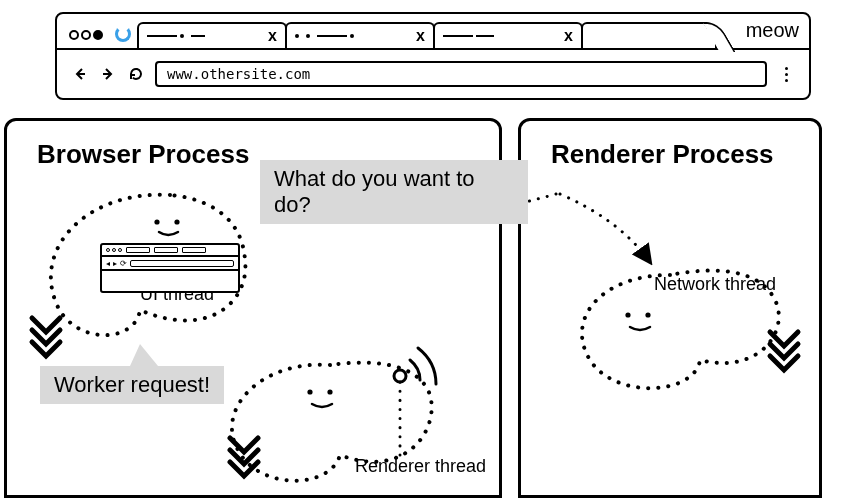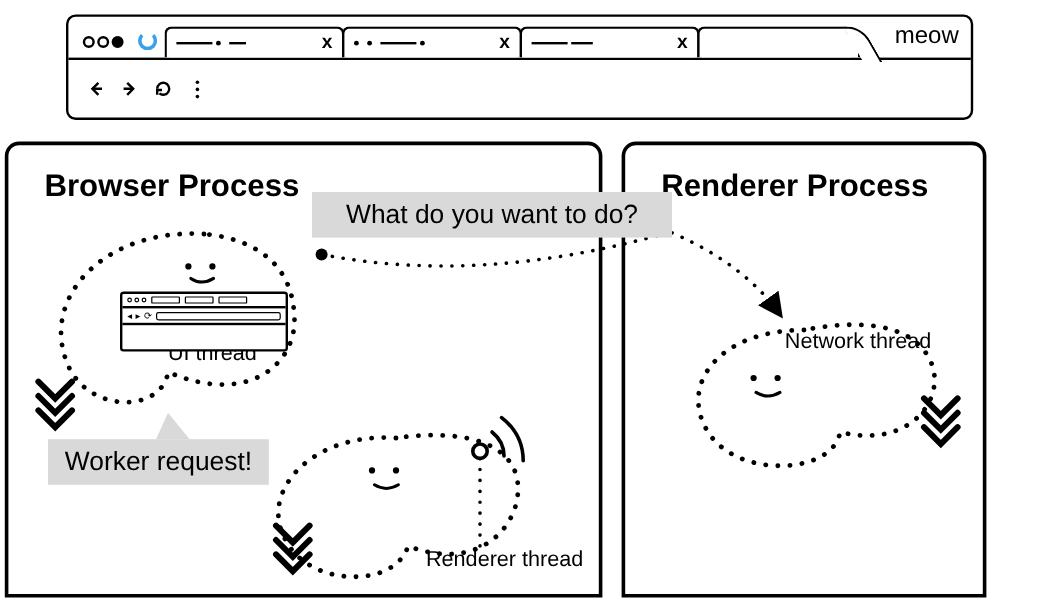--- a/index.html
+++ b/index.html
@@ -31,21 +31,21 @@
   .menudots span{width:3px;height:3px;background:#000;border-radius:50%}
 
   
   .proc{top:118px;height:380px;border:3px solid #000;border-radius:12px 12px 0 0;background:#fff}
   .proc-left{left:4px;width:498px}
   .proc-right{left:518px;width:304px}
   .proc-title{font-size:26px;font-weight:700;margin:18px 0 0 30px}
 
   
   .callout{background:#d9d9d9;padding:6px 14px;font-size:22px}
-  .callout-q{left:260px;top:160px;width:300px;text-align:center;z-index:5}
+  .callout-q{left:260px;top:160px;width:268px;z-index:5}
   .callout-s{left:40px;top:366px;font-size:22px}
 
   
   .lbl{font-size:18px}
   .lbl-ui{left:140px;top:284px}
   .lbl-net{left:355px;top:456px}
   .lbl-worker{left:654px;top:274px}
 
   
   .mini{left:100px;top:243px;width:140px;height:50px;border:2px solid #000;border-radius:3px;background:#fff}
@@ -112,20 +112,23 @@
           <path d="M5 2 L10 7 L5 12" stroke="#000" stroke-width="2" fill="none"></path>
           <path d="M2 7 H10" stroke="#000" stroke-width="2"></path>
         </svg>
     </span>
     <span class="navbtn">
       <svg width="16" height="16" viewBox="0 0 16 16">
           <path d="M3 8a5 5 0 1 1 1.8 3.8" stroke="#000" stroke-width="2" fill="none"></path>
           <path d="M3 13v-4h4" stroke="#000" stroke-width="2" fill="none"></path>
         </svg>
     </span>
+    <div class="urlbox">
+      <span>www.othersite.com</span>
+    </div>
     <div class="menudots">
       <span></span>
         <span></span>
         <span></span>
     </div>
   </div>
 </div>
 
 <div class="proc proc-left abs">
   <div class="proc-title">Browser Process</div>

